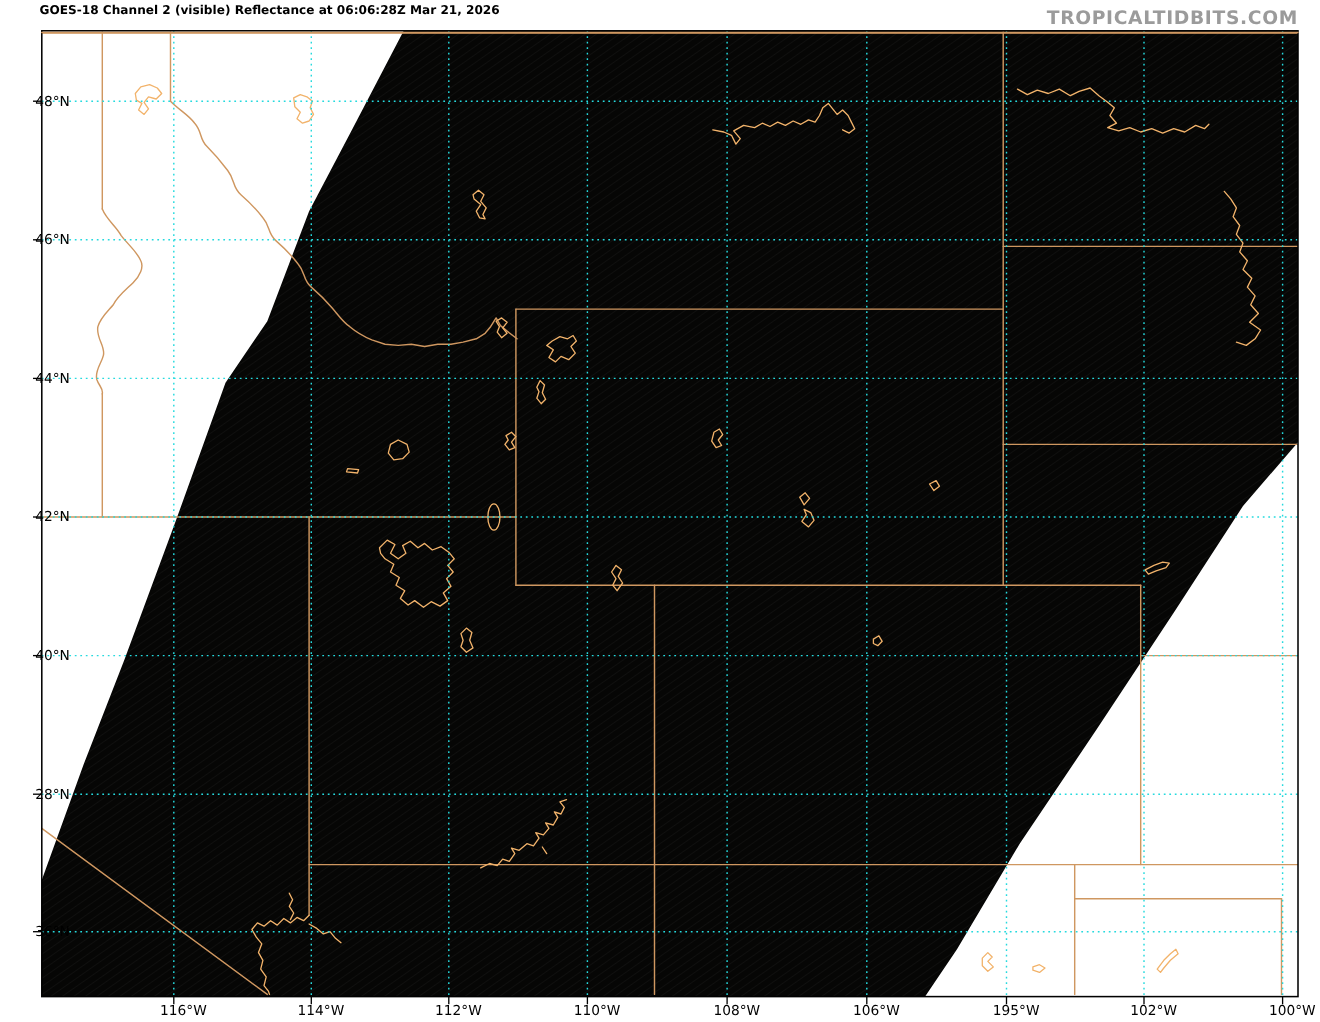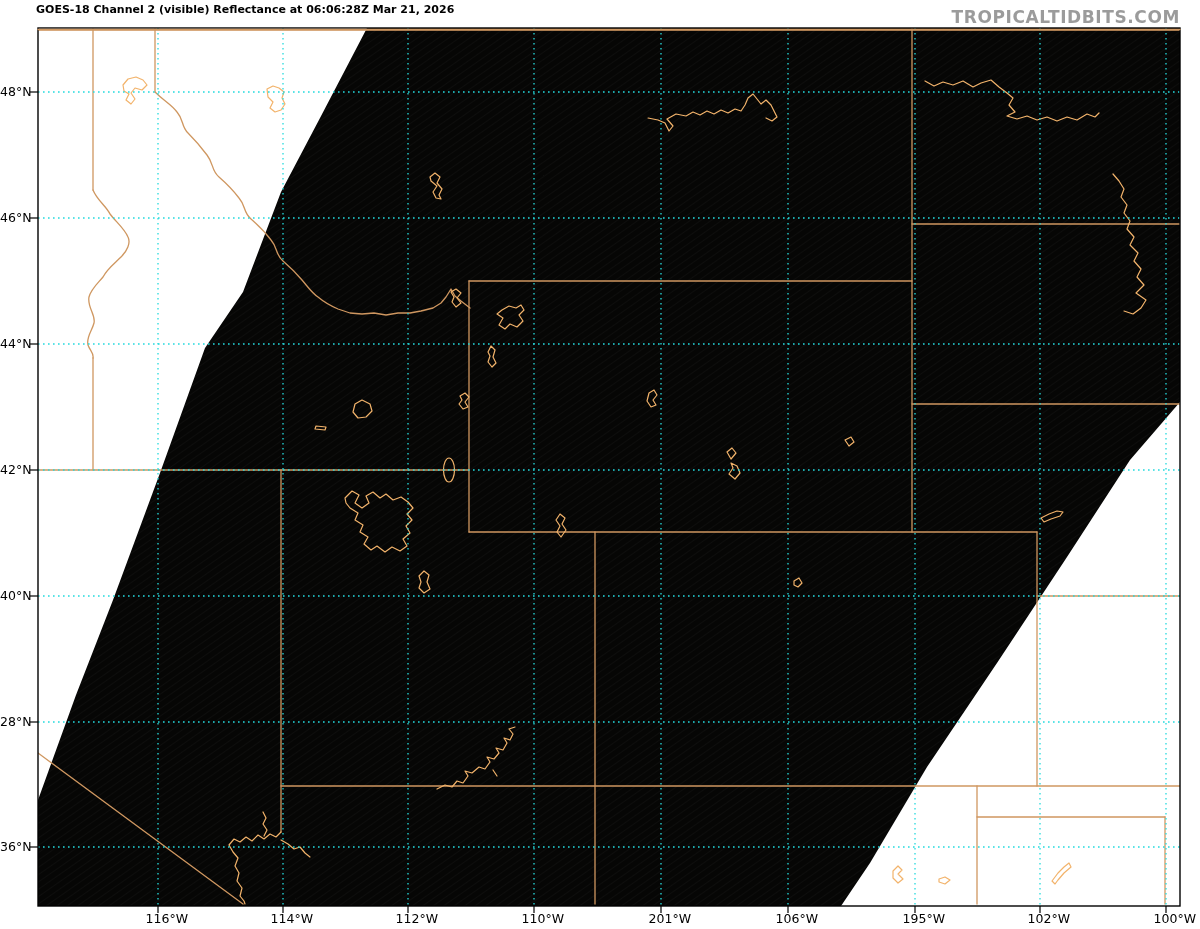--- a/index.html
+++ b/index.html
@@ -25,21 +25,21 @@
   .tickmark{stroke:var(--tick);stroke-width:1.2;fill:none;}
   .frame{stroke:var(--frame);stroke-width:1.4;fill:none;}
   .border{stroke:var(--border);stroke-width:1.3;fill:none;stroke-linejoin:round;stroke-linecap:round;}
   .water{stroke:var(--water);stroke-width:1.2;fill:none;stroke-linejoin:round;stroke-linecap:round;}
   .xlabel{
     position:absolute;width:60px;margin-left:-30px;text-align:right;
     font-size:12.5px;color:var(--tick);top:911px;
   }
   .ylabel{
     position:absolute;left:0;width:16px;text-align:right;
-    font-size:12.5px;color:var(--tick);height:16px;line-height:16px;
+    font-size:12.5px;color:var(--tick);height:16px;line-height:16px;padding-left:32px;
   }
 </style>
 </head>
 <body>
 
 <div class="title">GOES-18 Channel 2 (visible) Reflectance at 06:06:28Z Mar 21, 2026</div>
 <div class="watermark">TROPICALTIDBITS.COM</div>
 
 <svg width="1200" height="929" viewBox="0 0 1200 929">
   <defs>
@@ -158,21 +158,21 @@
   <rect class="frame" x="38" y="28" width="1142" height="878"></rect>
 
   <path class="border" d="M38,29.5 H1180"></path>
 </svg>
 
 <div id="xlabels">
     <div class="xlabel" style="left: 158px;">116°W</div>
     <div class="xlabel" style="left: 283px;">114°W</div>
     <div class="xlabel" style="left: 408px;">112°W</div>
     <div class="xlabel" style="left: 534px;">110°W</div>
-    <div class="xlabel" style="left: 661px;">201°W</div>
+    <div class="xlabel" style="left: 661px;">108°W</div>
     <div class="xlabel" style="left: 788px;">106°W</div>
     <div class="xlabel" style="left: 915px;">195°W</div>
     <div class="xlabel" style="left: 1040px;">102°W</div>
     <div class="xlabel" style="left: 1166px;">100°W</div>
   </div>
 <div id="ylabels">
     <div class="ylabel" style="top: 84px;">48°N</div>
     <div class="ylabel" style="top: 210px;">46°N</div>
     <div class="ylabel" style="top: 336px;">44°N</div>
     <div class="ylabel" style="top: 462px;">42°N</div>

